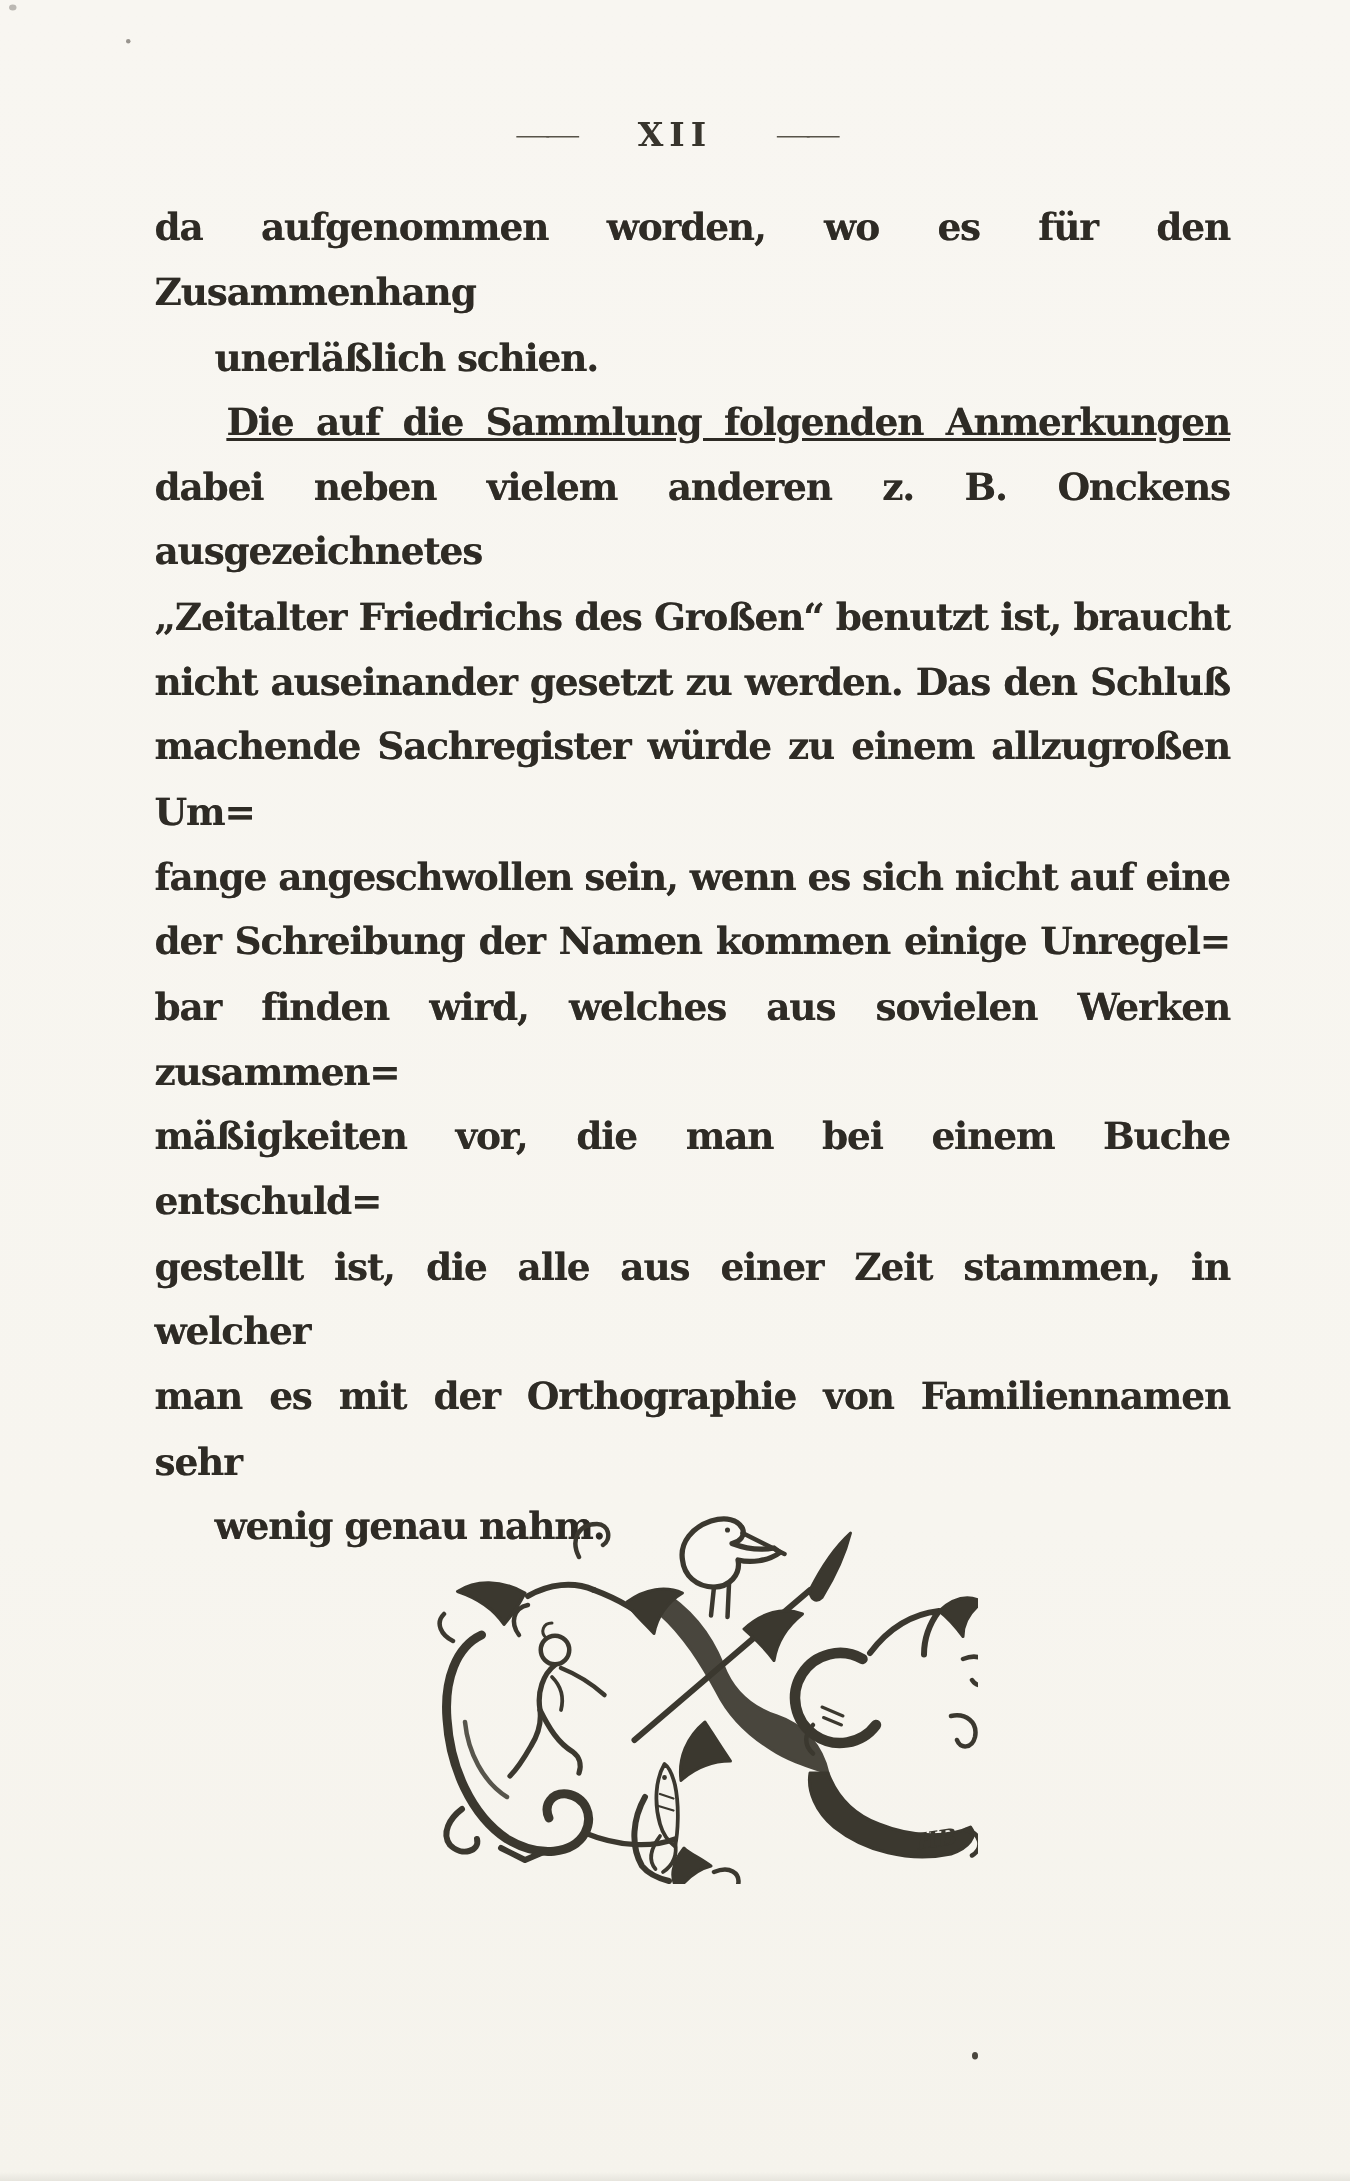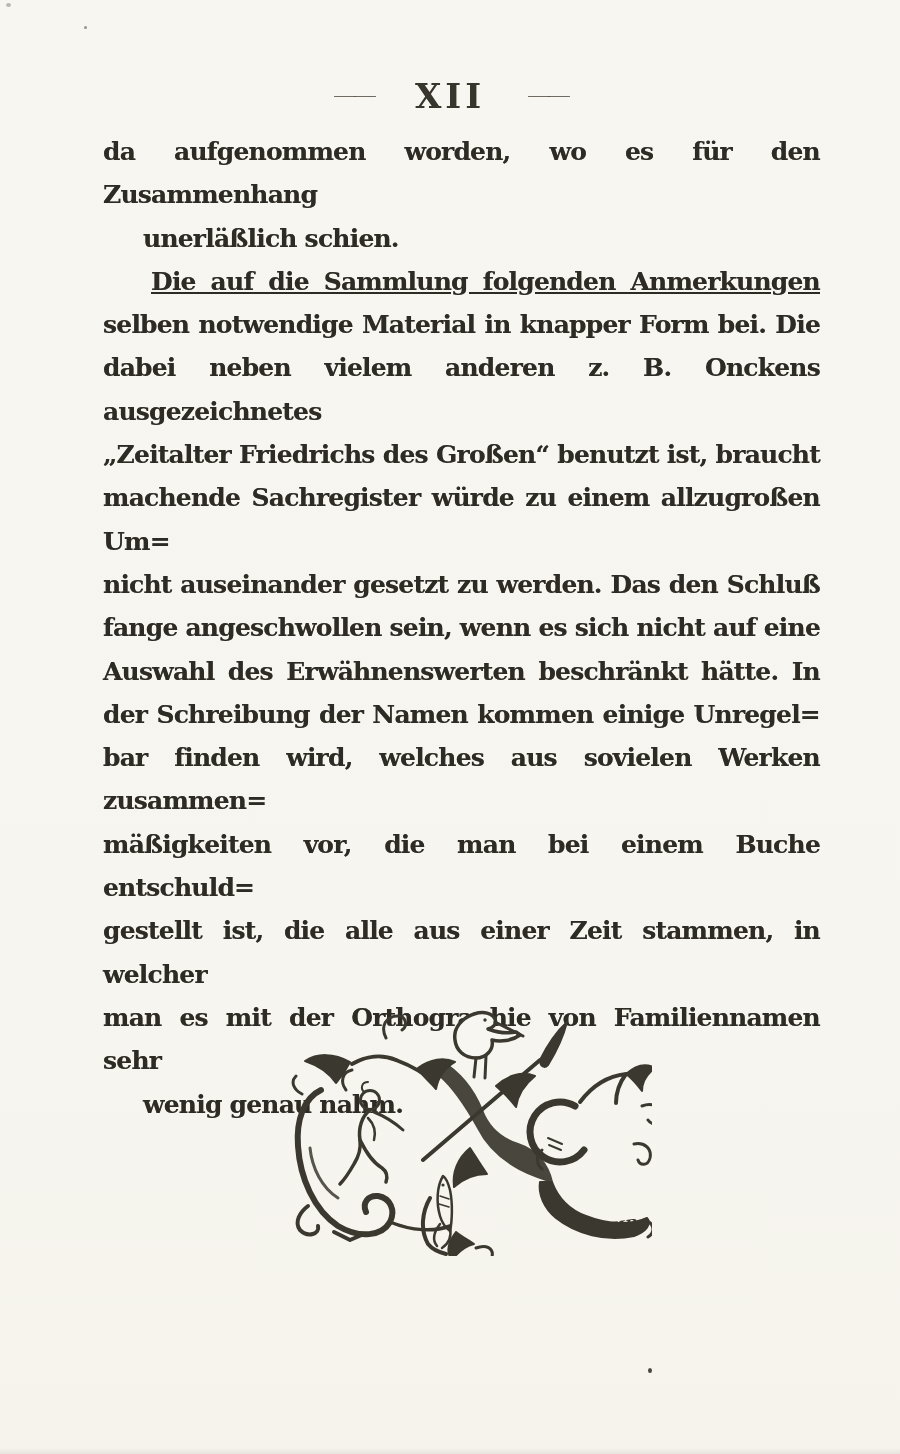--- a/index.html
+++ b/index.html
@@ -18,21 +18,21 @@
     position:absolute; left:0; bottom:0; width:100%; height:6px;
     background:linear-gradient(180deg, rgba(0,0,0,0), rgba(60,55,45,0.08));
     pointer-events:none;
   }
   
   .page-header {
     position:absolute; top:76px; left:0; width:100%;
     display:flex; justify-content:center; align-items:center; gap:42px;
   }
   .page-number {
-    font-size:34px; font-weight:700; letter-spacing:4px;
+    font-size:22px; font-weight:700; letter-spacing:4px;
     color:#38352d;
     text-align:center;
   }
   .dash {
     font-size:24px; color:#575349;
     letter-spacing:-4px;
     transform:scaleY(0.55);
     user-select:none;
   }
   
@@ -73,27 +73,25 @@
     <span class="dash">——</span>
   </div>
 
   <div class="text-block">
     <div class="para para-1">
         <div class="line">da aufgenommen worden, wo es für den Zusammenhang</div>
         <div class="line">unerläßlich schien.</div>
       </div>
     <div class="para para-2">
         <div class="line">Die auf die Sammlung folgenden Anmerkungen</div>
-        <div class="line">selben notwendige Material in knapper Form bei.  Die</div>
         <div class="line">dabei neben vielem anderen z. B. Onckens ausgezeichnetes</div>
         <div class="line">„Zeitalter Friedrichs des Großen“ benutzt ist, braucht</div>
+        <div class="line">nicht auseinander gesetzt zu werden.  Das den Schluß</div>
         <div class="line">machende Sachregister würde zu einem allzugroßen Um=</div>
-        <div class="line">nicht auseinander gesetzt zu werden.  Das den Schluß</div>
         <div class="line">fange angeschwollen sein, wenn es sich nicht auf eine</div>
-        <div class="line">Auswahl des Erwähnenswerten beschränkt hätte.  In</div>
         <div class="line">der Schreibung der Namen kommen einige Unregel=</div>
         <div class="line">bar finden wird, welches aus sovielen Werken zusammen=</div>
         <div class="line">mäßigkeiten vor, die man bei einem Buche entschuld=</div>
         <div class="line">gestellt ist, die alle aus einer Zeit stammen, in welcher</div>
         <div class="line">man es mit der Orthographie von Familiennamen sehr</div>
         <div class="line">wenig genau nahm.</div>
       </div>
   </div>
 
   <div class="ornament">

